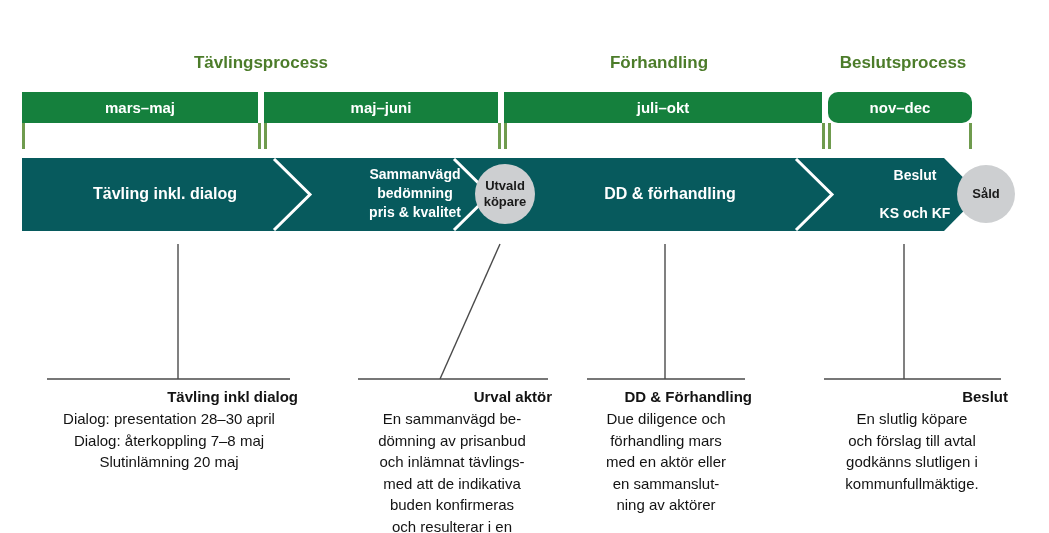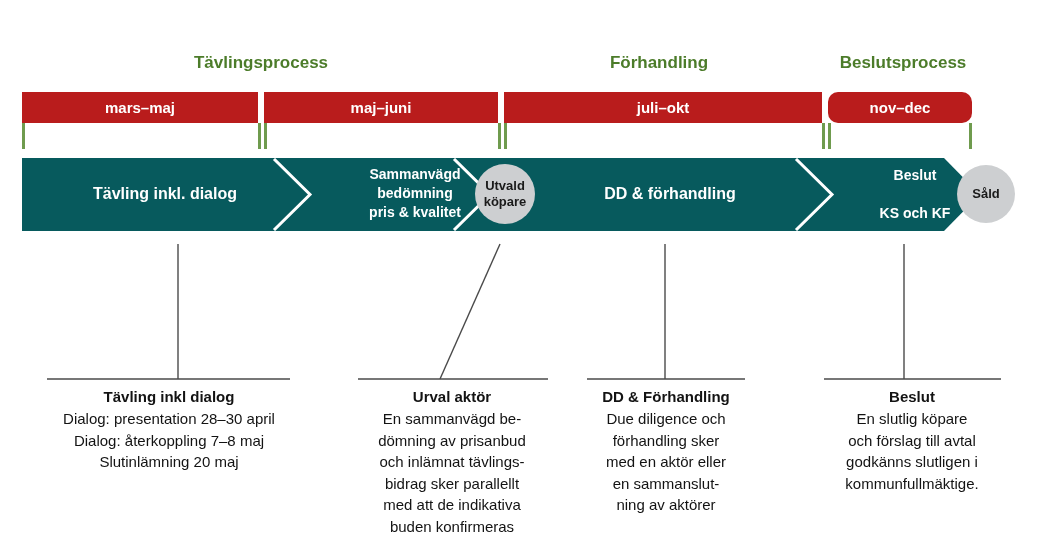--- a/index.html
+++ b/index.html
@@ -20,21 +20,21 @@
     font-size:17px;
     text-align:center;
     white-space:nowrap;
     line-height:1;
   }
 
   
   .month-cell{
     position:absolute;
     top:44px;height:31px;
-    background:#b91c1c;
+    background:#15803d;
     color:#ffffff;
     font-weight:bold;
     font-size:15px;
     display:flex;align-items:center;justify-content:center;
     white-space:nowrap;
     box-sizing:border-box;
   }
   .month-stem{
     position:absolute;
     top:75px;
@@ -75,20 +75,21 @@
     position:absolute;
     text-align:center;
     color:#131313;
     font-size:15px;
     line-height:1.43;
   }
   .callout .c-title{
     display:block;
     font-weight:bold;
     margin-bottom:1px;
+    text-align:right;
   }
   .callout .c-line{display:block;}
 </style>
 </head>
 <body>
 
 <div id="stage">
 
   <div id="phase-captions">
       <div class="phase-caption" style="left: 168px; top: 6px; width: 186px;">Tävlingsprocess</div>
@@ -171,29 +172,28 @@
         <span class="c-title">Tävling inkl dialog</span>
         <span class="c-line">Dialog: presentation 28–30 april</span>
         <span class="c-line">Dialog: återkoppling 7–8 maj</span>
         <span class="c-line">Slutinlämning  20 maj</span>
       </div>
       <div class="callout" style="left: 352px; top: 338px; width: 200px;">
         <span class="c-title">Urval aktör</span>
         <span class="c-line">En sammanvägd be-</span>
         <span class="c-line">dömning av prisanbud</span>
         <span class="c-line">och inlämnat tävlings-</span>
-        <span class="c-line">bidrag sker parallellt</span>
         <span class="c-line">med att de indikativa</span>
         <span class="c-line">buden konfirmeras</span>
         <span class="c-line">och resulterar i en</span>
       </div>
       <div class="callout" style="left: 580px; top: 338px; width: 172px;">
         <span class="c-title">DD &amp; Förhandling</span>
         <span class="c-line">Due diligence och</span>
-        <span class="c-line">förhandling sker</span>
+        <span class="c-line">förhandling mars</span>
         <span class="c-line">med en aktör eller</span>
         <span class="c-line">en sammanslut-</span>
         <span class="c-line">ning av aktörer</span>
       </div>
       <div class="callout" style="left: 816px; top: 338px; width: 192px;">
         <span class="c-title">Beslut</span>
         <span class="c-line">En slutlig köpare</span>
         <span class="c-line">och förslag till avtal</span>
         <span class="c-line">godkänns slutligen i</span>
         <span class="c-line">kommunfullmäktige.</span>

